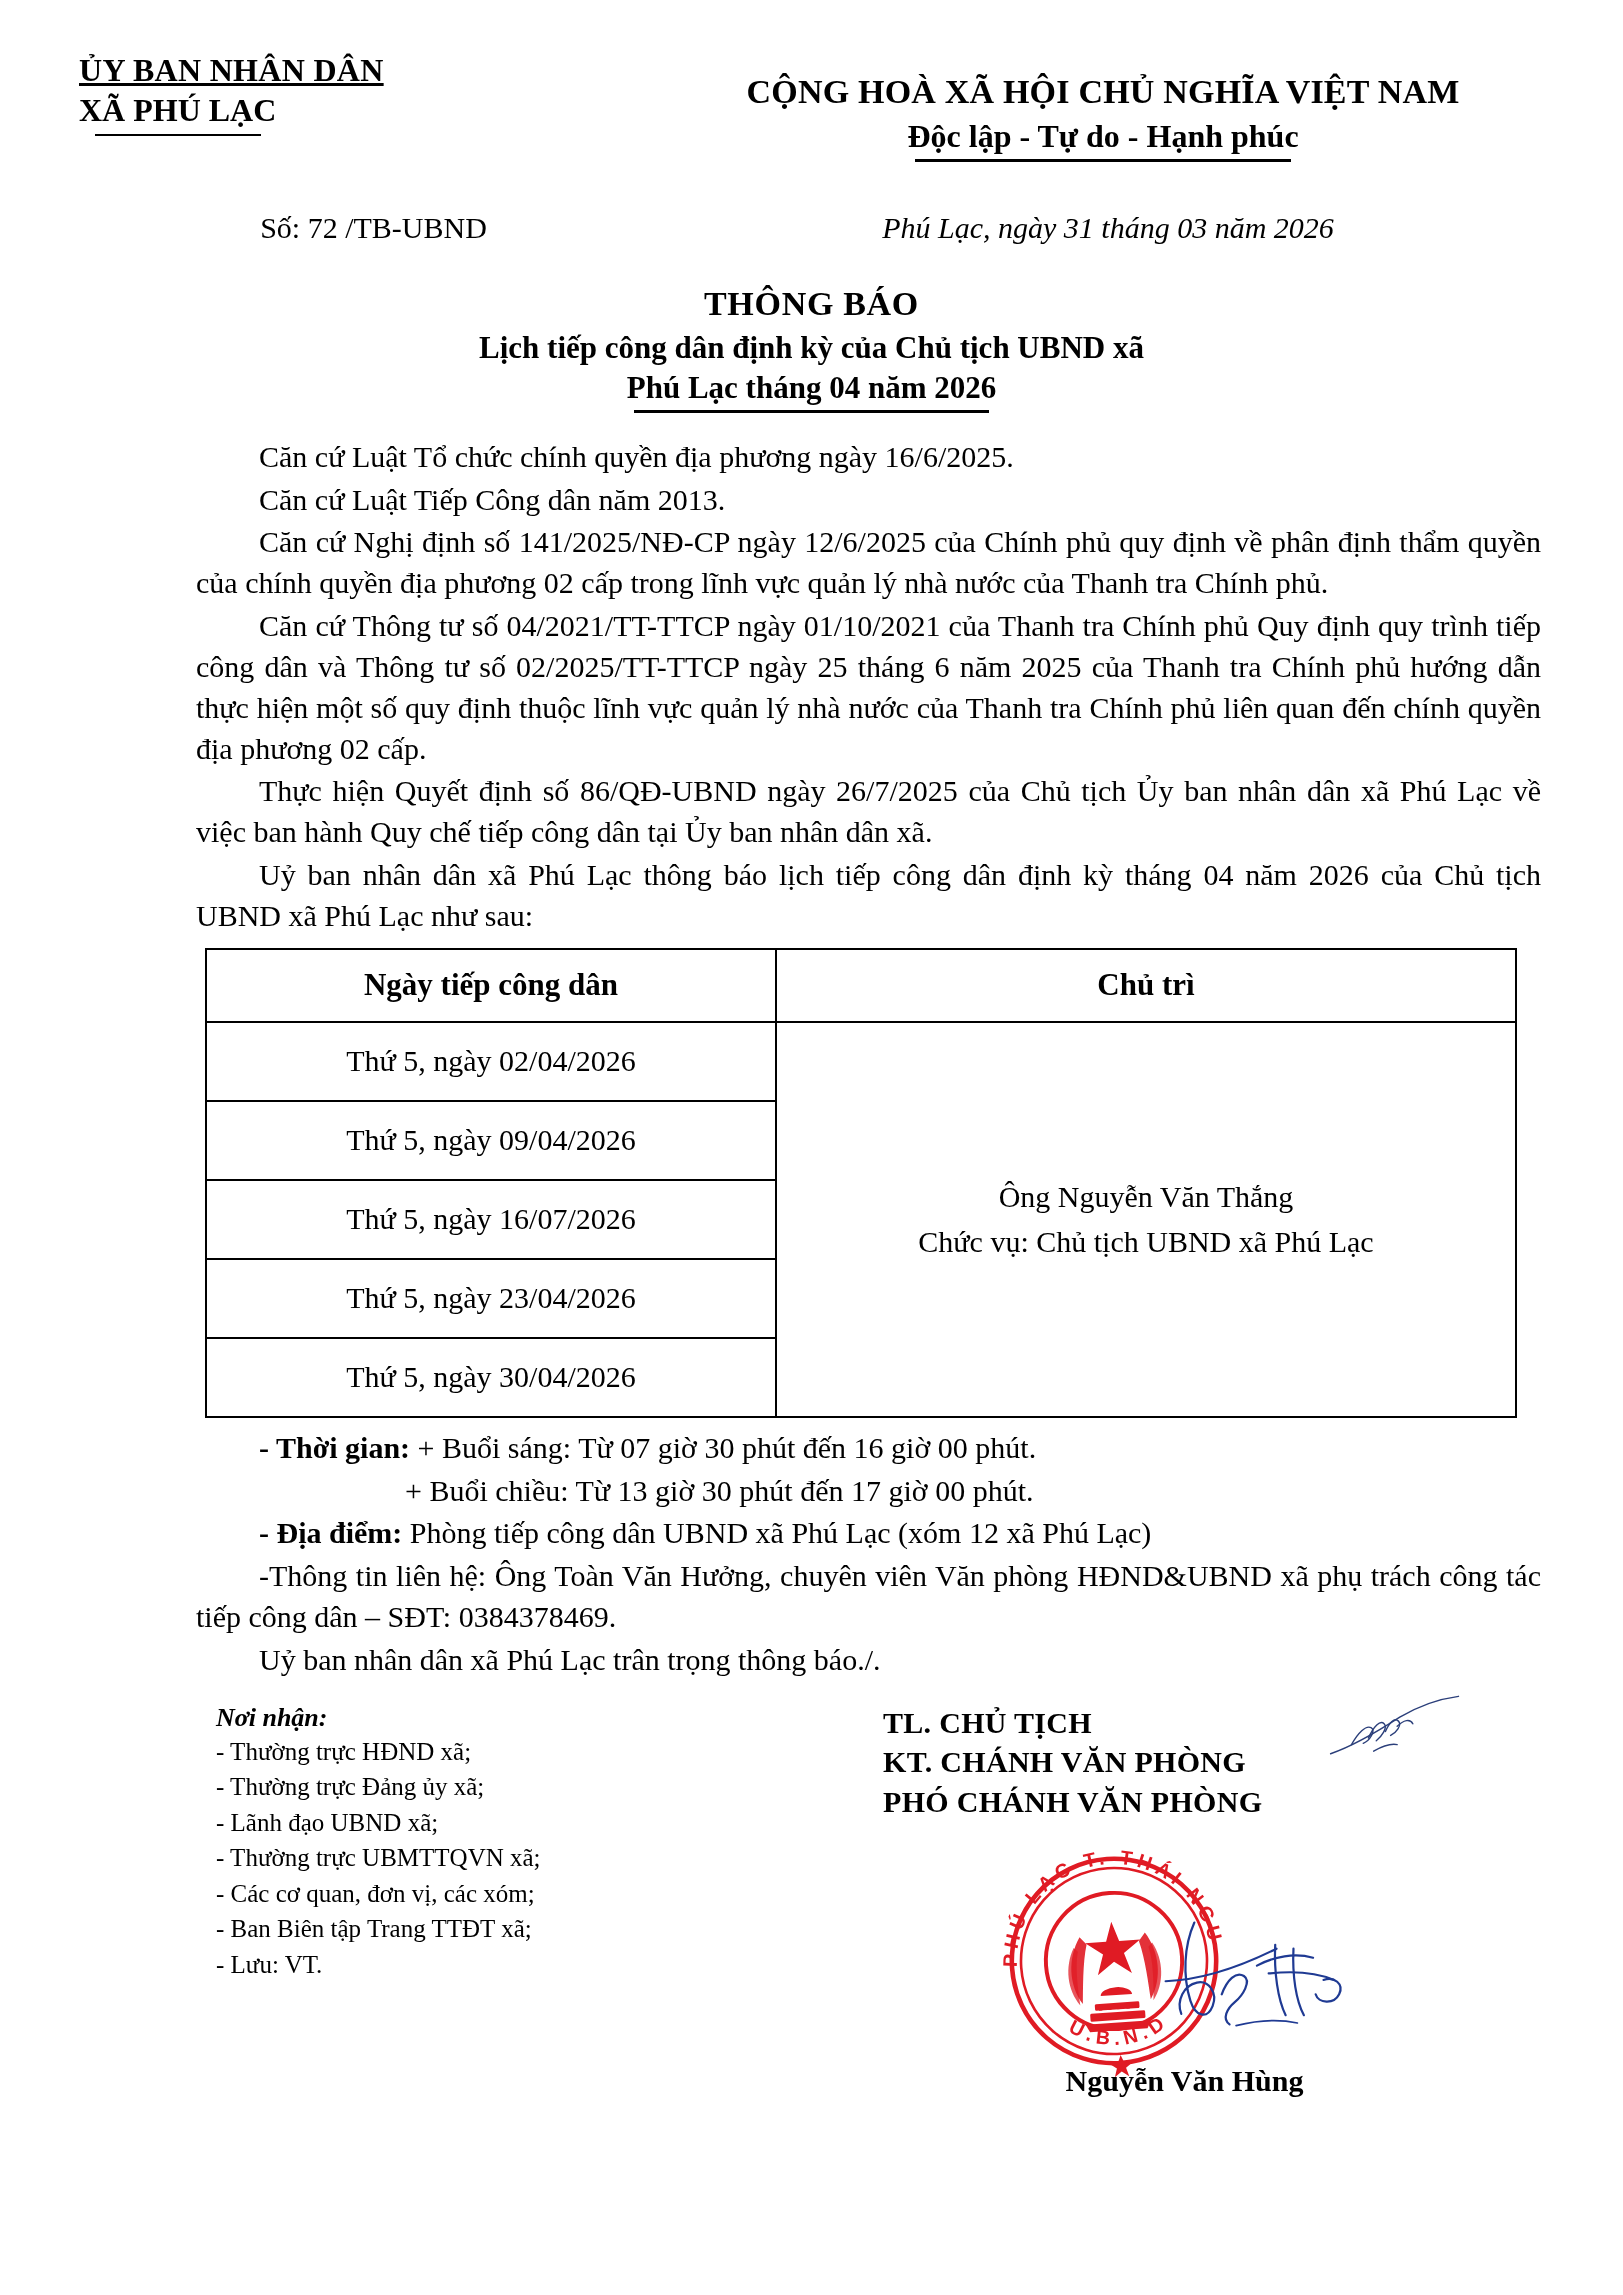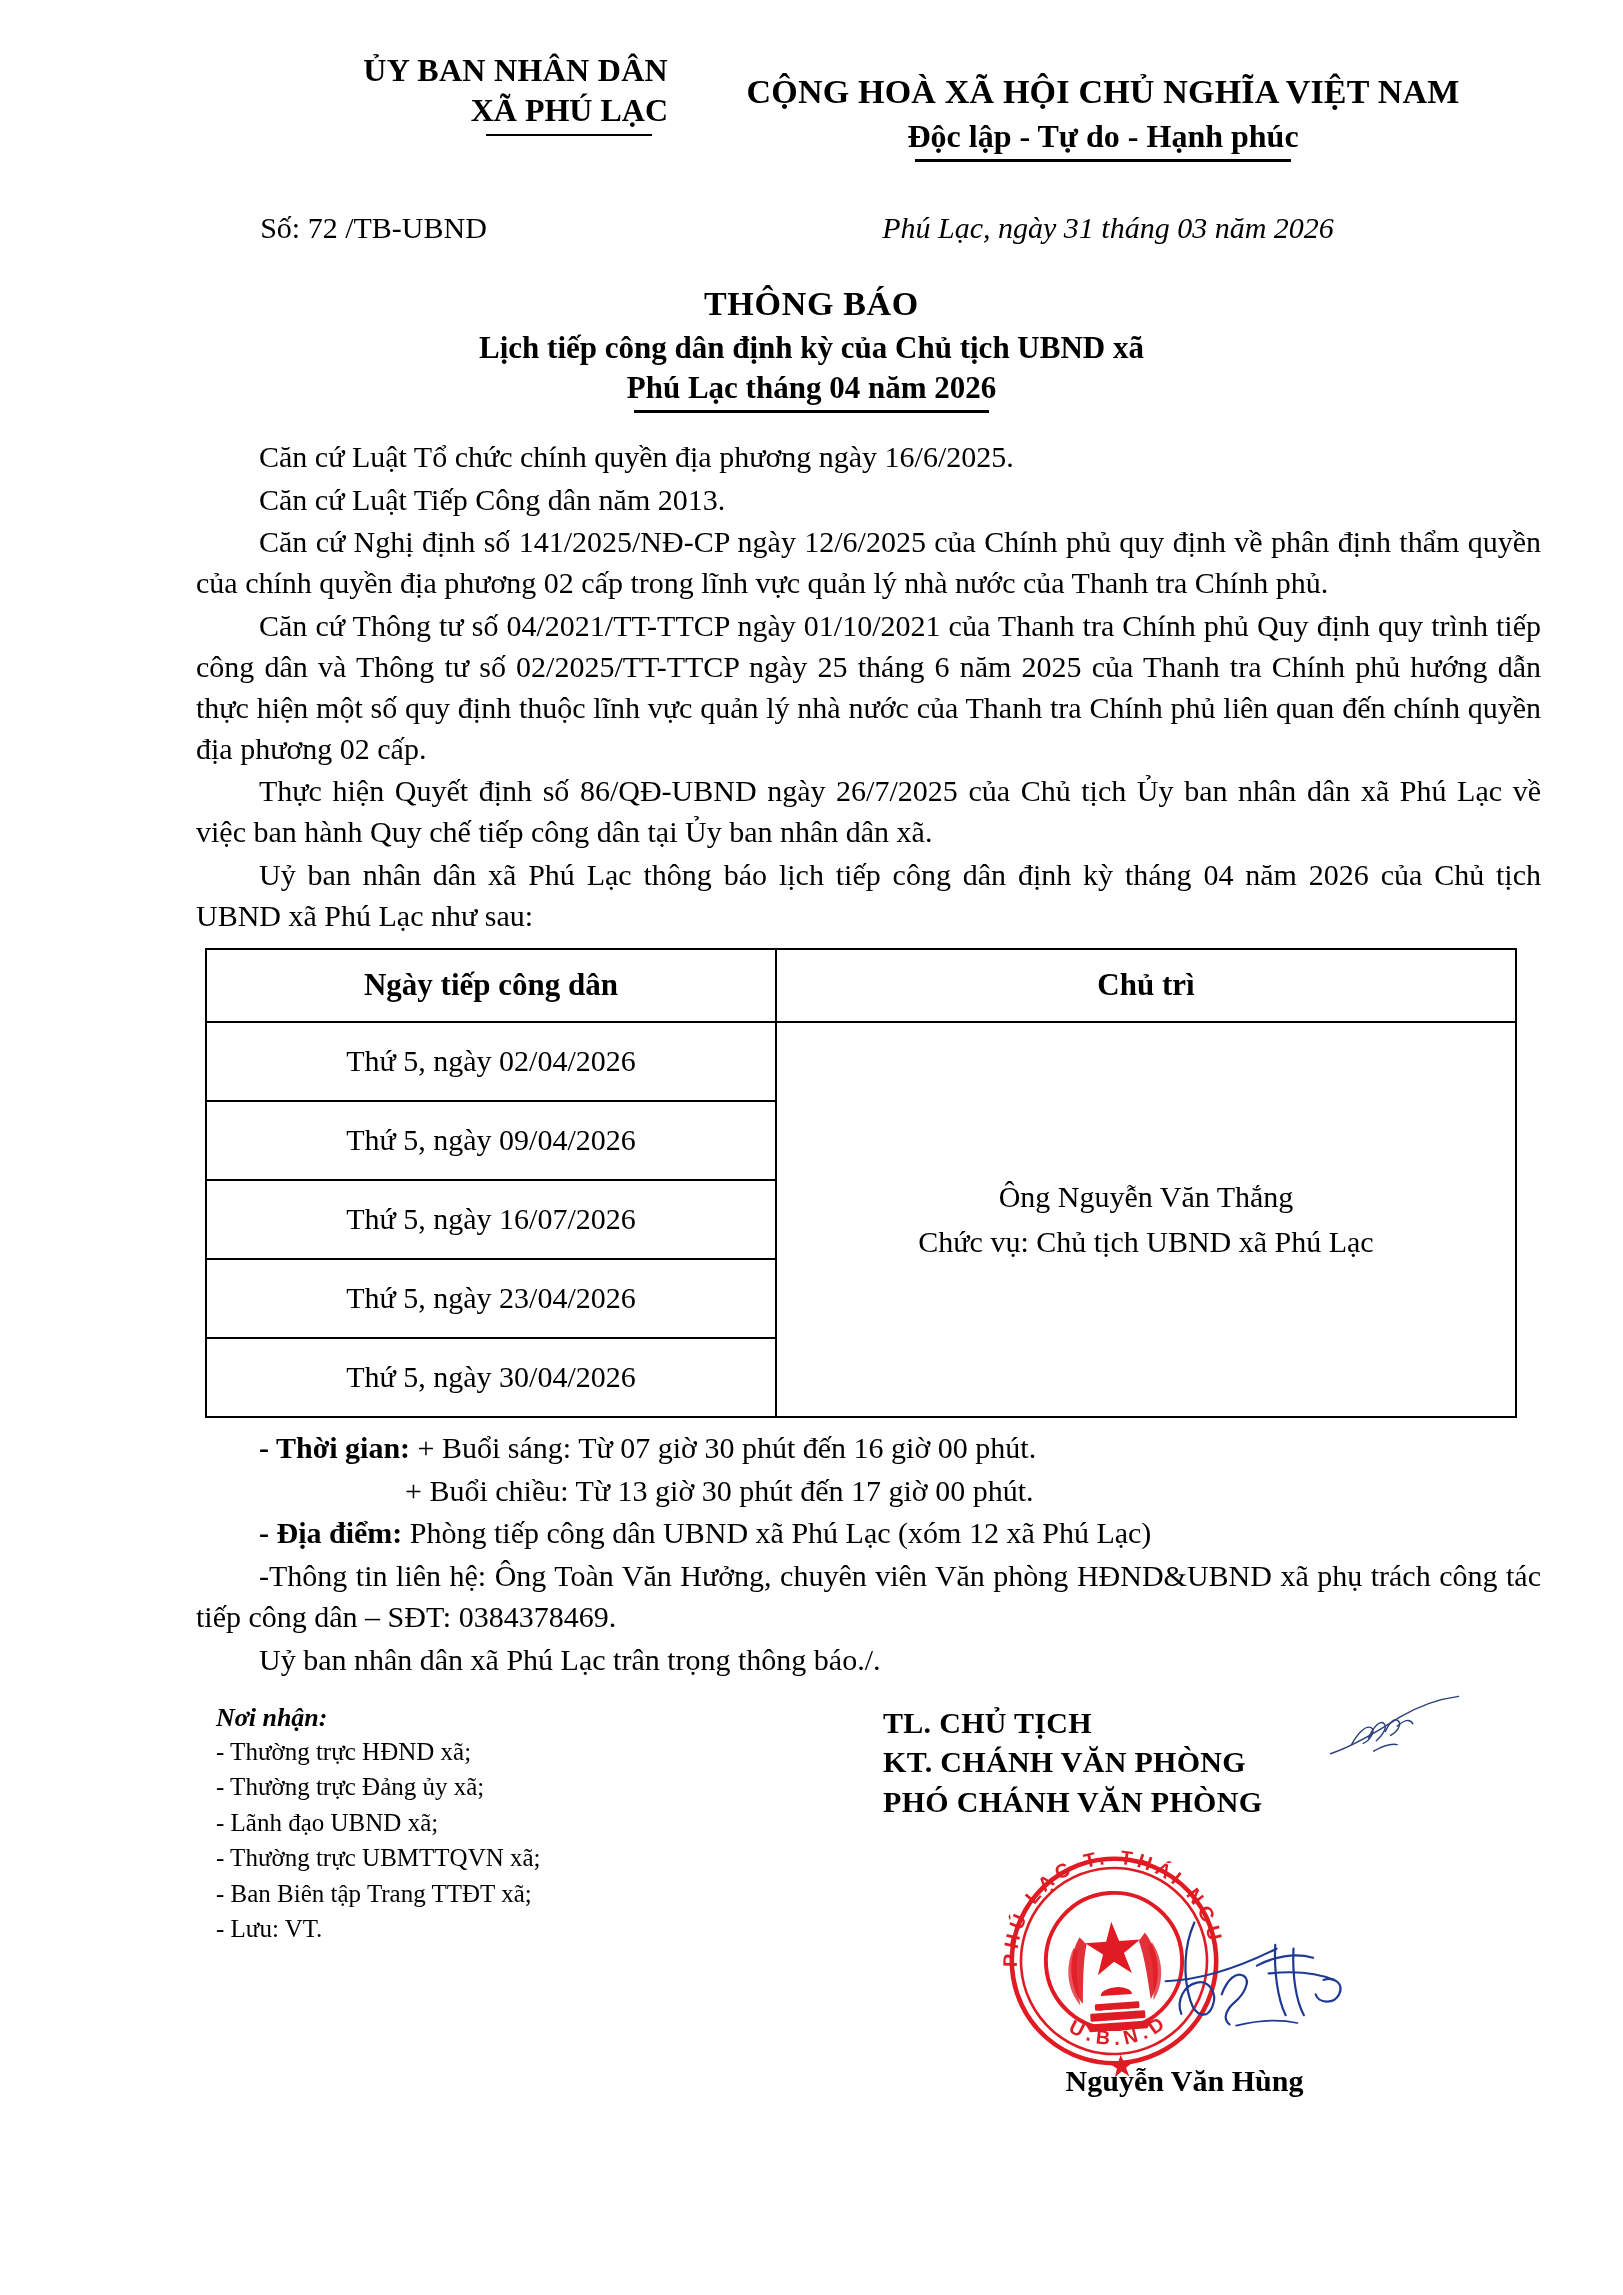--- a/index.html
+++ b/index.html
@@ -26,21 +26,22 @@
 
   
   .doc-header {
     display: flex;
     flex-direction: row;
     padding-top: 51px;
   }
   .hdr-left {
     width: 589px;
     margin-left: 79px;
-    text-align: right;
+    text-align: left;
+    text-decoration: underline;
   }
   .hdr-right {
     flex: 1;
     text-align: center;
     margin-right: 85px;
     margin-top: 21px;
   }
   .org-line1 {
     font-size: 32px;
     font-weight: bold;
@@ -373,20 +374,21 @@
 
   <div class="footer-row">
 
     <div class="recipients">
       <div class="recipients-title">Nơi nhận:</div>
       <ul>
         <li>- Thường trực HĐND xã;</li>
         <li>- Thường trực Đảng ủy xã;</li>
         <li>- Lãnh đạo UBND xã;</li>
         <li>- Thường trực UBMTTQVN xã;</li>
+        <li>- Các cơ quan, đơn vị, các xóm;</li>
         <li>- Ban Biên tập Trang TTĐT xã;</li>
         <li>- Lưu: VT.</li>
       </ul>
     </div>
 
     <div class="signature">
       <div class="sig-line">TL. CHỦ TỊCH</div>
       <div class="sig-line">KT. CHÁNH VĂN PHÒNG</div>
       <div class="sig-line">PHÓ CHÁNH VĂN PHÒNG</div>
 

